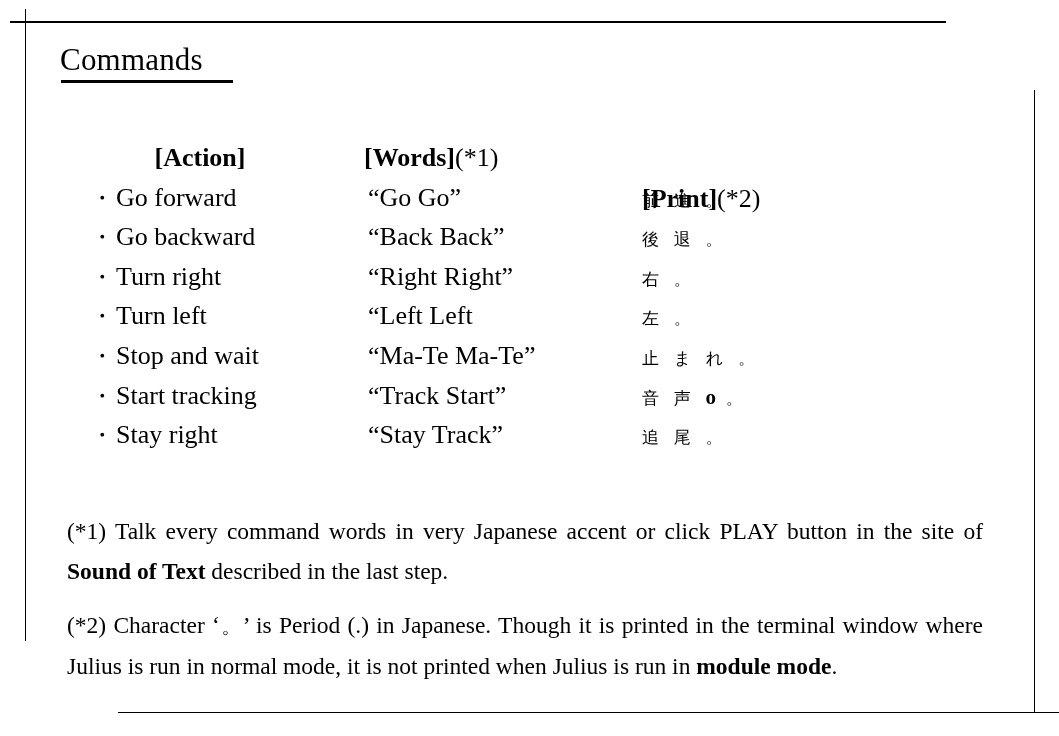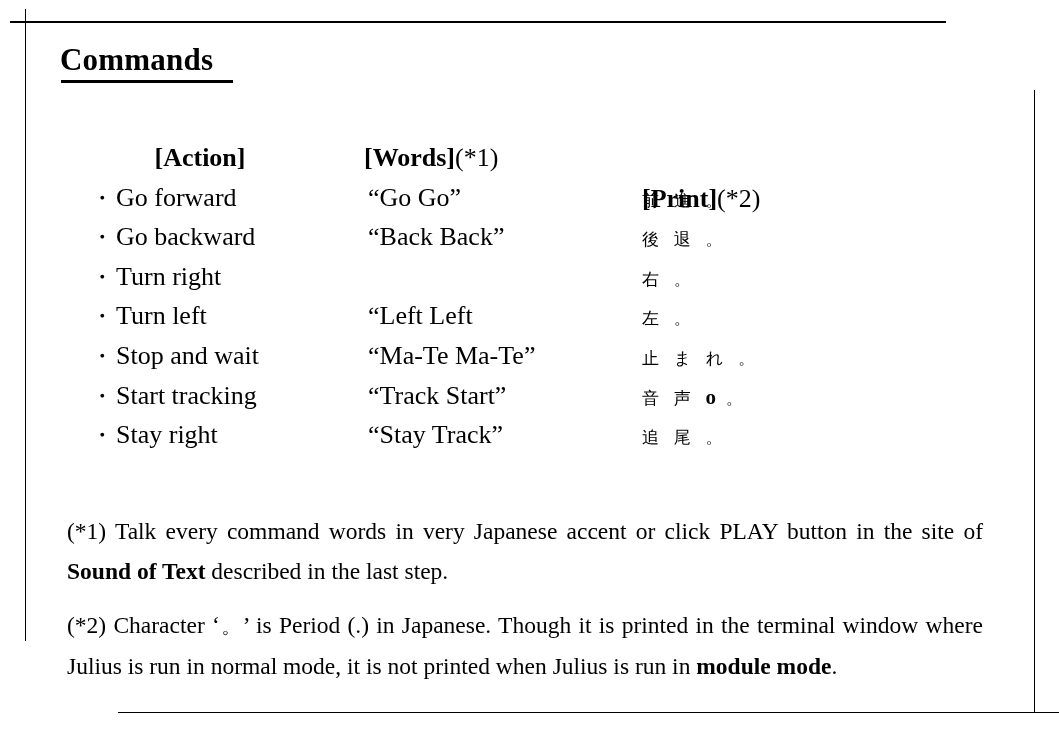--- a/index.html
+++ b/index.html
@@ -52,21 +52,21 @@
     height: 0;
     border-top: 1.5px solid #000000;
   }
 
   
   .title {
     position: absolute;
     left: 60px;
     top: 44px;
     font-size: 31px;
-    font-weight: bold;
+    font-weight: normal;
     letter-spacing: 0.2px;
     line-height: 1.05;
     white-space: nowrap;
   }
   .title-underline {
     position: absolute;
     left: 61px;
     top: 80px;
     width: 172px;
     height: 0;
@@ -200,20 +200,21 @@
     </div>
 
     <div class="row">
       <div class="col-action"><span class="bullet">・</span><span>Go backward</span></div>
       <div class="col-words">“Back Back”</div>
       <div class="col-print"><span class="jp">後 退 。</span><span class="jp-latin"></span><span class="jp"></span></div>
     </div>
 
     <div class="row">
       <div class="col-action"><span class="bullet">・</span><span>Turn right</span></div>
+      <div class="col-words">“Right Right”</div>
       <div class="col-print"><span class="jp">右 。</span><span class="jp-latin"></span><span class="jp"></span></div>
     </div>
 
     <div class="row">
       <div class="col-action"><span class="bullet">・</span><span>Turn left</span></div>
       <div class="col-words">“Left Left</div>
       <div class="col-print"><span class="jp">左 。</span><span class="jp-latin"></span><span class="jp"></span></div>
     </div>
 
     <div class="row">

